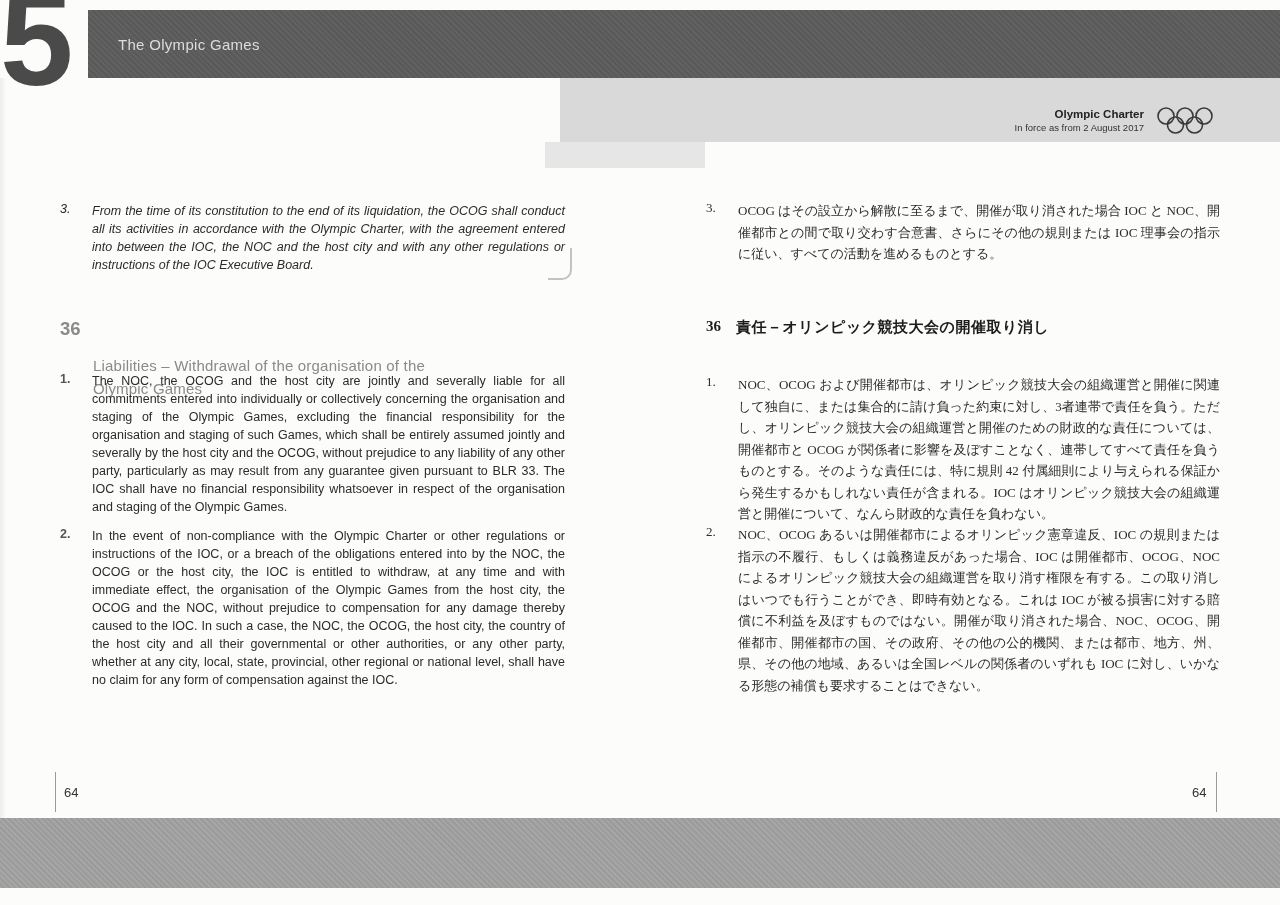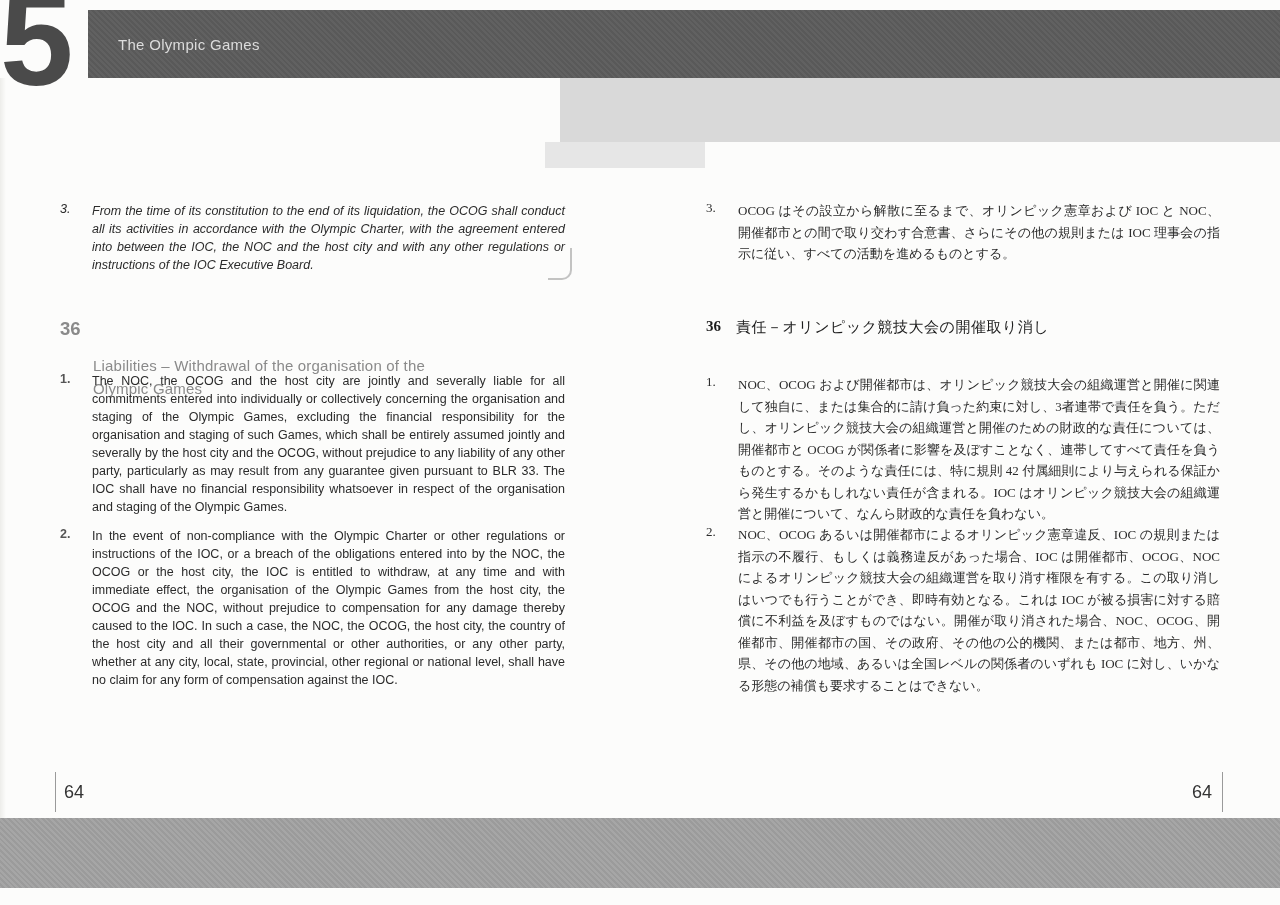--- a/index.html
+++ b/index.html
@@ -47,27 +47,27 @@
   .jp .txt{font-size:13px;line-height:21.5px;}
   .italic .num,.italic .txt{font-style:italic;}
   .bold-num .num{color:#555;font-weight:700;}
   
   .section-heading{position:absolute;display:flex;}
   .section-heading.eng-head{left:60px;top:318px;color:#8a8a8a;}
   .eng-head .sec-num{flex:0 0 33px;font-size:18.5px;font-weight:700;}
   .eng-head .sec-title{width:390px;font-size:15px;line-height:23px;letter-spacing:.2px;margin-top:36px;}
   .section-heading.jp-head{left:706px;top:318px;color:#1c1c1c;font-family:"Liberation Serif","DejaVu Serif",serif;}
   .jp-head .sec-num{flex:0 0 30px;font-size:15px;font-weight:700;}
-  .jp-head .sec-title{font-size:15px;font-weight:400;letter-spacing:.5px;}
+  .jp-head .sec-title{font-size:15px;font-weight:700;letter-spacing:.5px;}
   
   .bottom-band{
     position:absolute;left:0;right:0;top:818px;height:70px;
     background:repeating-linear-gradient(45deg,#a6a6a6 0 2px,#9b9b9b 2px 4px);
   }
-  .page-num{position:absolute;top:772px;height:40px;display:flex;align-items:center;font-size:18px;color:#333;}
+  .page-num{position:absolute;top:772px;height:40px;display:flex;align-items:center;font-size:13px;color:#333;}
   .page-num.left{left:55px;border-left:1px solid #9a9a9a;padding-left:8px;}
   .page-num.right{left:1192px;border-right:1px solid #9a9a9a;padding-right:10px;}
   
   .scan-mark{
     position:absolute;left:548px;top:248px;width:22px;height:30px;
     border-right:2px solid #b5b5b5;border-bottom:2px solid #b5b5b5;
     border-radius:0 0 10px 0;opacity:.8;
   }
   .edge-shade{position:absolute;left:0;top:78px;width:6px;height:740px;background:linear-gradient(90deg,#ededea,rgba(255,255,255,0));}
 </style>
@@ -75,20 +75,35 @@
 <body>
 
 <div class="page">
 
   <div class="top-band"></div>
   <div class="chapter-number">5</div>
   <div class="chapter-title">The Olympic Games</div>
   <div class="light-band"></div>
   <div class="light-band-2"></div>
 
+  <div class="charter-block">
+    <div class="charter-text">
+      <div class="charter-title">Olympic Charter</div>
+      <div class="charter-subtitle">In force as from 2 August 2017</div>
+    </div>
+    <svg class="rings" width="58" height="30" viewBox="0 0 58 30">
+      <g fill="none" stroke="#3a3a3a" stroke-width="1.6">
+        <circle cx="10" cy="10" r="8"></circle>
+        <circle cx="29" cy="10" r="8"></circle>
+        <circle cx="48" cy="10" r="8"></circle>
+        <circle cx="19.5" cy="19" r="8"></circle>
+        <circle cx="38.5" cy="19" r="8"></circle>
+      </g>
+    </svg>
+  </div>
 
   <div class="edge-shade"></div>
   <div class="scan-mark"></div>
 
   <div class="para eng italic" style="top:202px">
     <span class="num">3.</span>
     <div class="txt">From the time of its constitution to the end of its liquidation, the OCOG shall conduct all its activities in accordance with the Olympic Charter, with the agreement entered into between the IOC, the NOC and the host city and with any other regulations or instructions of the IOC Executive Board.</div>
   </div>
 
   <div class="section-heading eng-head">
@@ -101,21 +116,21 @@
     <div class="txt">The NOC, the OCOG and the host city are jointly and severally liable for all commitments entered into individually or collectively concerning the organisation and staging of the Olympic Games, excluding the financial responsibility for the organisation and staging of such Games, which shall be entirely assumed jointly and severally by the host city and the OCOG, without prejudice to any liability of any other party, particularly as may result from any guarantee given pursuant to BLR 33. The IOC shall have no financial responsibility whatsoever in respect of the organisation and staging of the Olympic Games.</div>
   </div>
 
   <div class="para eng bold-num" style="top:527px">
     <span class="num">2.</span>
     <div class="txt">In the event of non-compliance with the Olympic Charter or other regulations or instructions of the IOC, or a breach of the obligations entered into by the NOC, the OCOG or the host city, the IOC is entitled to withdraw, at any time and with immediate effect, the organisation of the Olympic Games from the host city, the OCOG and the NOC, without prejudice to compensation for any damage thereby caused to the IOC. In such a case, the NOC, the OCOG, the host city, the country of the host city and all their governmental or other authorities, or any other party, whether at any city, local, state, provincial, other regional or national level, shall have no claim for any form of compensation against the IOC.</div>
   </div>
 
   <div class="para jp" style="top:200px">
     <span class="num">3.</span>
-    <div class="txt">OCOG はその設立から解散に至るまで、オリンピック憲章および IOC と NOC、開催都市との間で取り交わす合意書、さらにその他の規則または IOC 理事会の指示に従い、すべての活動を進めるものとする。</div>
+    <div class="txt">OCOG はその設立から解散に至るまで、開催が取り消された場合 IOC と NOC、開催都市との間で取り交わす合意書、さらにその他の規則または IOC 理事会の指示に従い、すべての活動を進めるものとする。</div>
   </div>
 
   <div class="section-heading jp-head">
     <span class="sec-num">36</span>
     <div class="sec-title">責任－オリンピック競技大会の開催取り消し</div>
   </div>
 
   <div class="para jp" style="top:374px">
     <span class="num">1.</span>
     <div class="txt">NOC、OCOG および開催都市は、オリンピック競技大会の組織運営と開催に関連して独自に、または集合的に請け負った約束に対し、3者連帯で責任を負う。ただし、オリンピック競技大会の組織運営と開催のための財政的な責任については、開催都市と OCOG が関係者に影響を及ぼすことなく、連帯してすべて責任を負うものとする。そのような責任には、特に規則 42 付属細則により与えられる保証から発生するかもしれない責任が含まれる。IOC はオリンピック競技大会の組織運営と開催について、なんら財政的な責任を負わない。</div>

